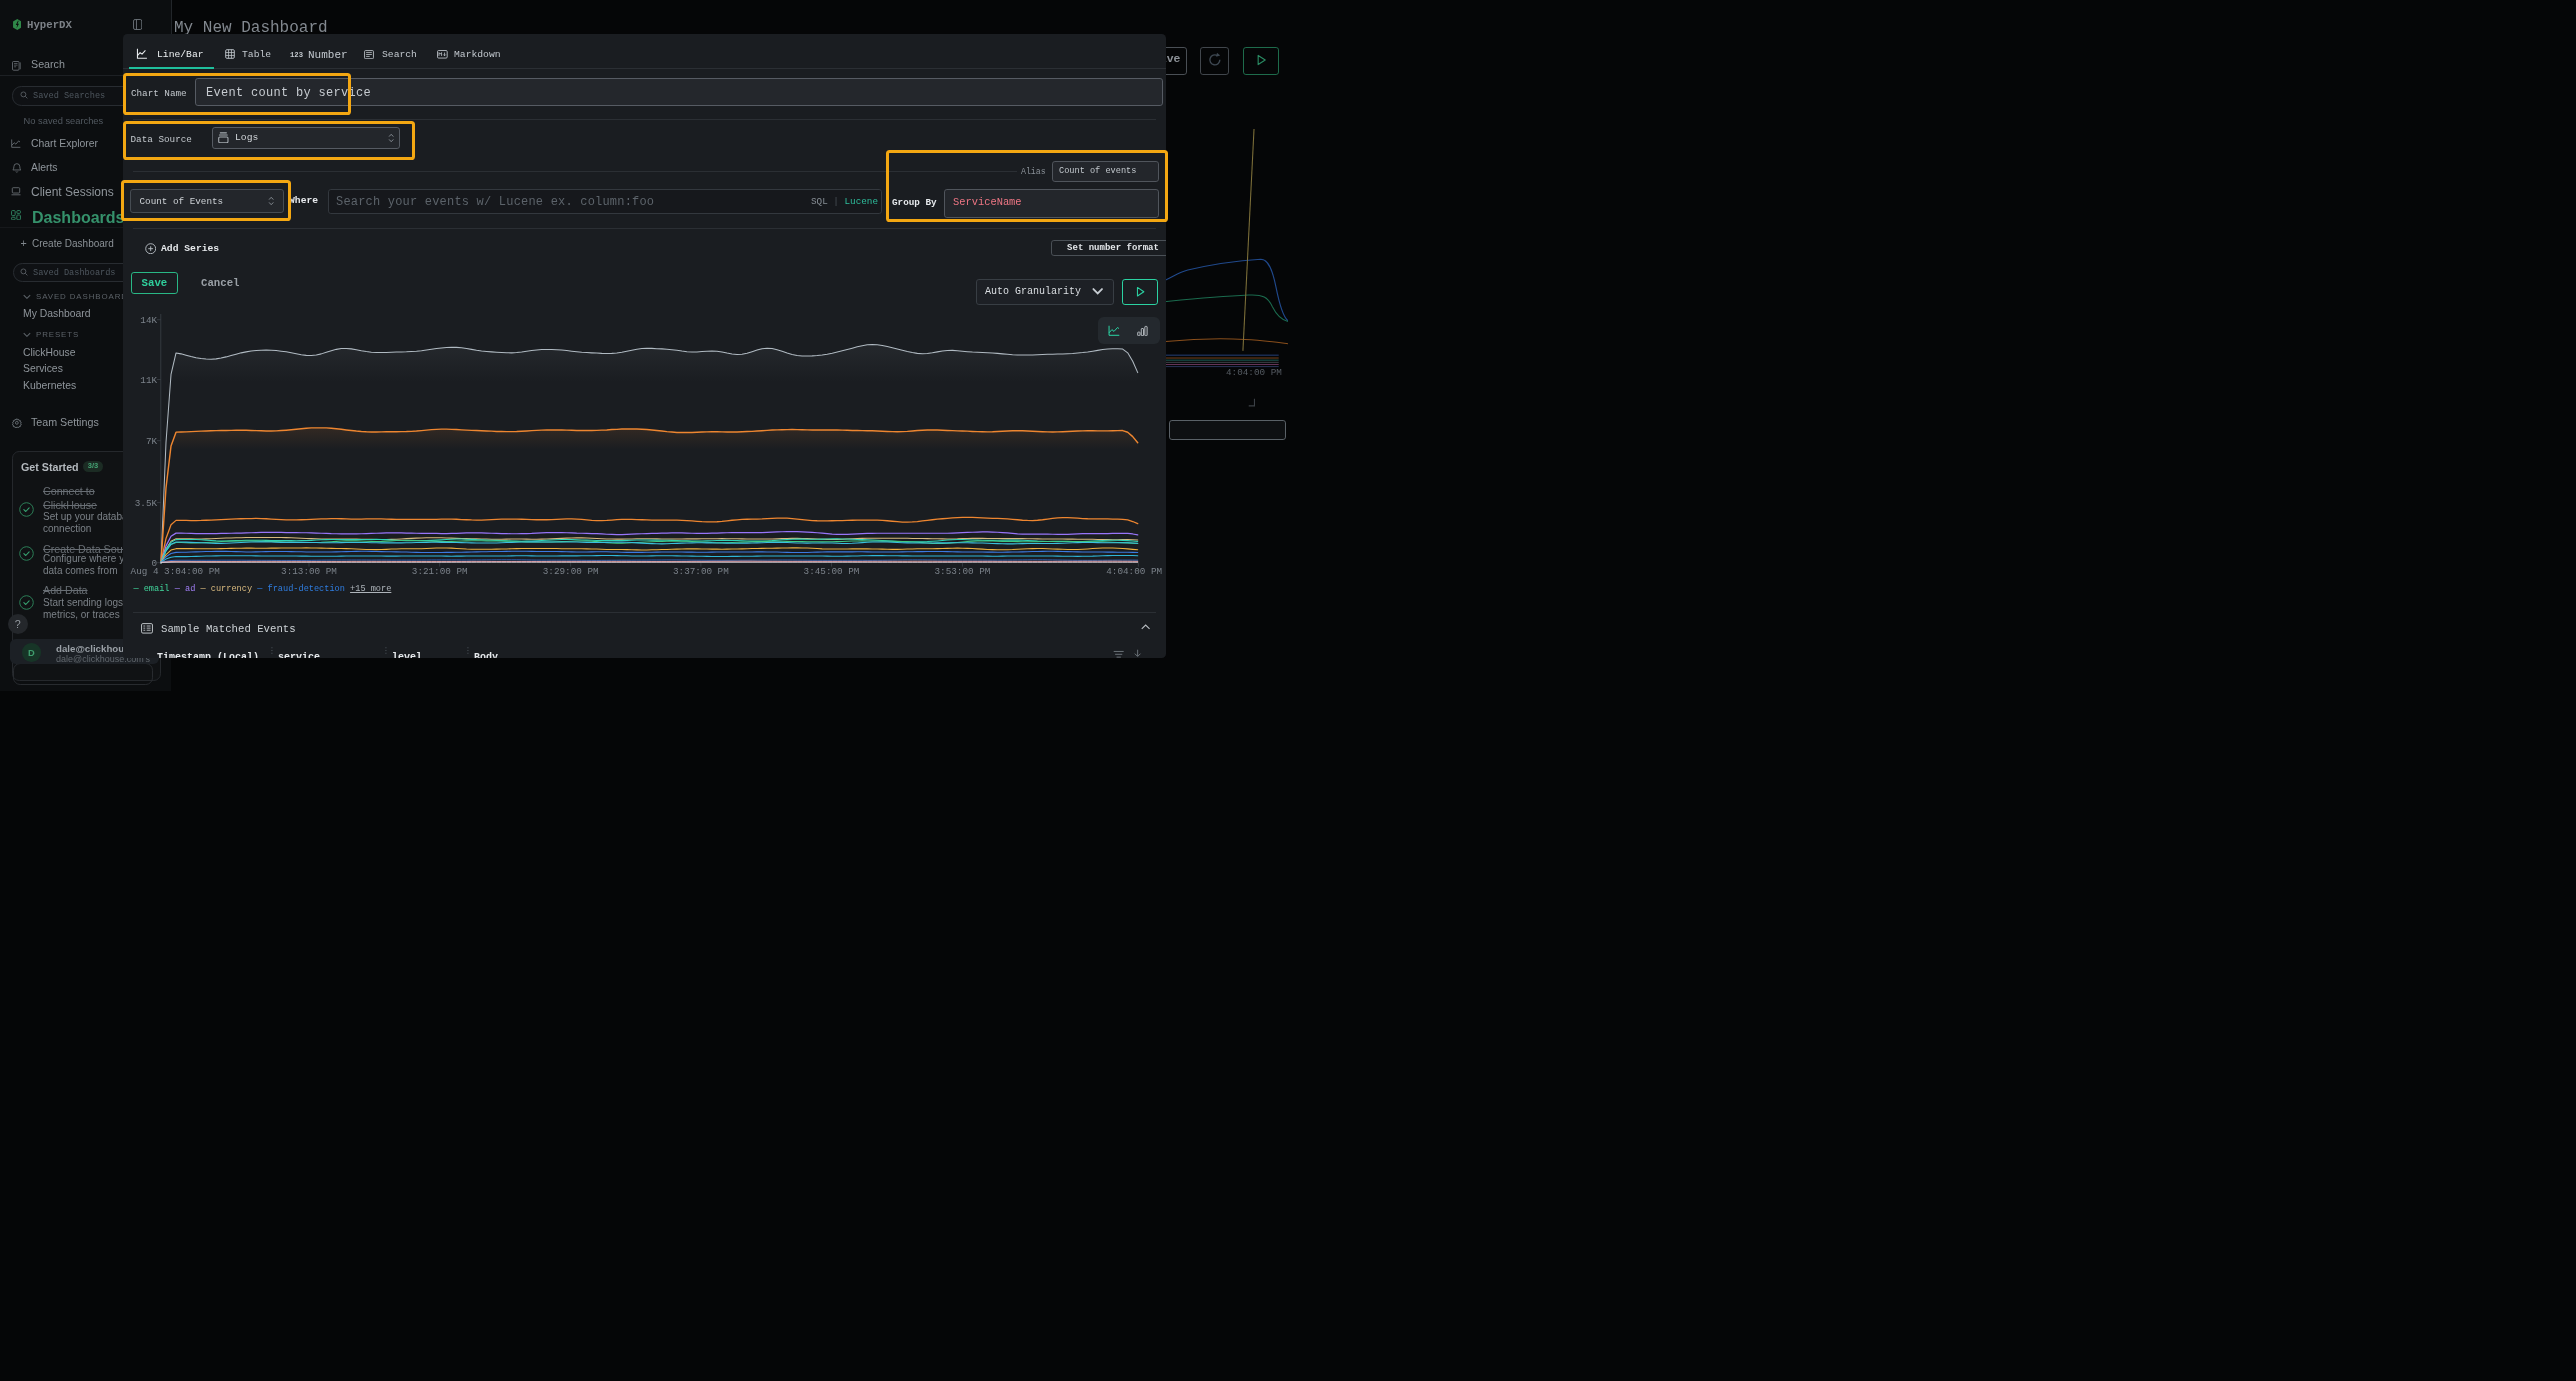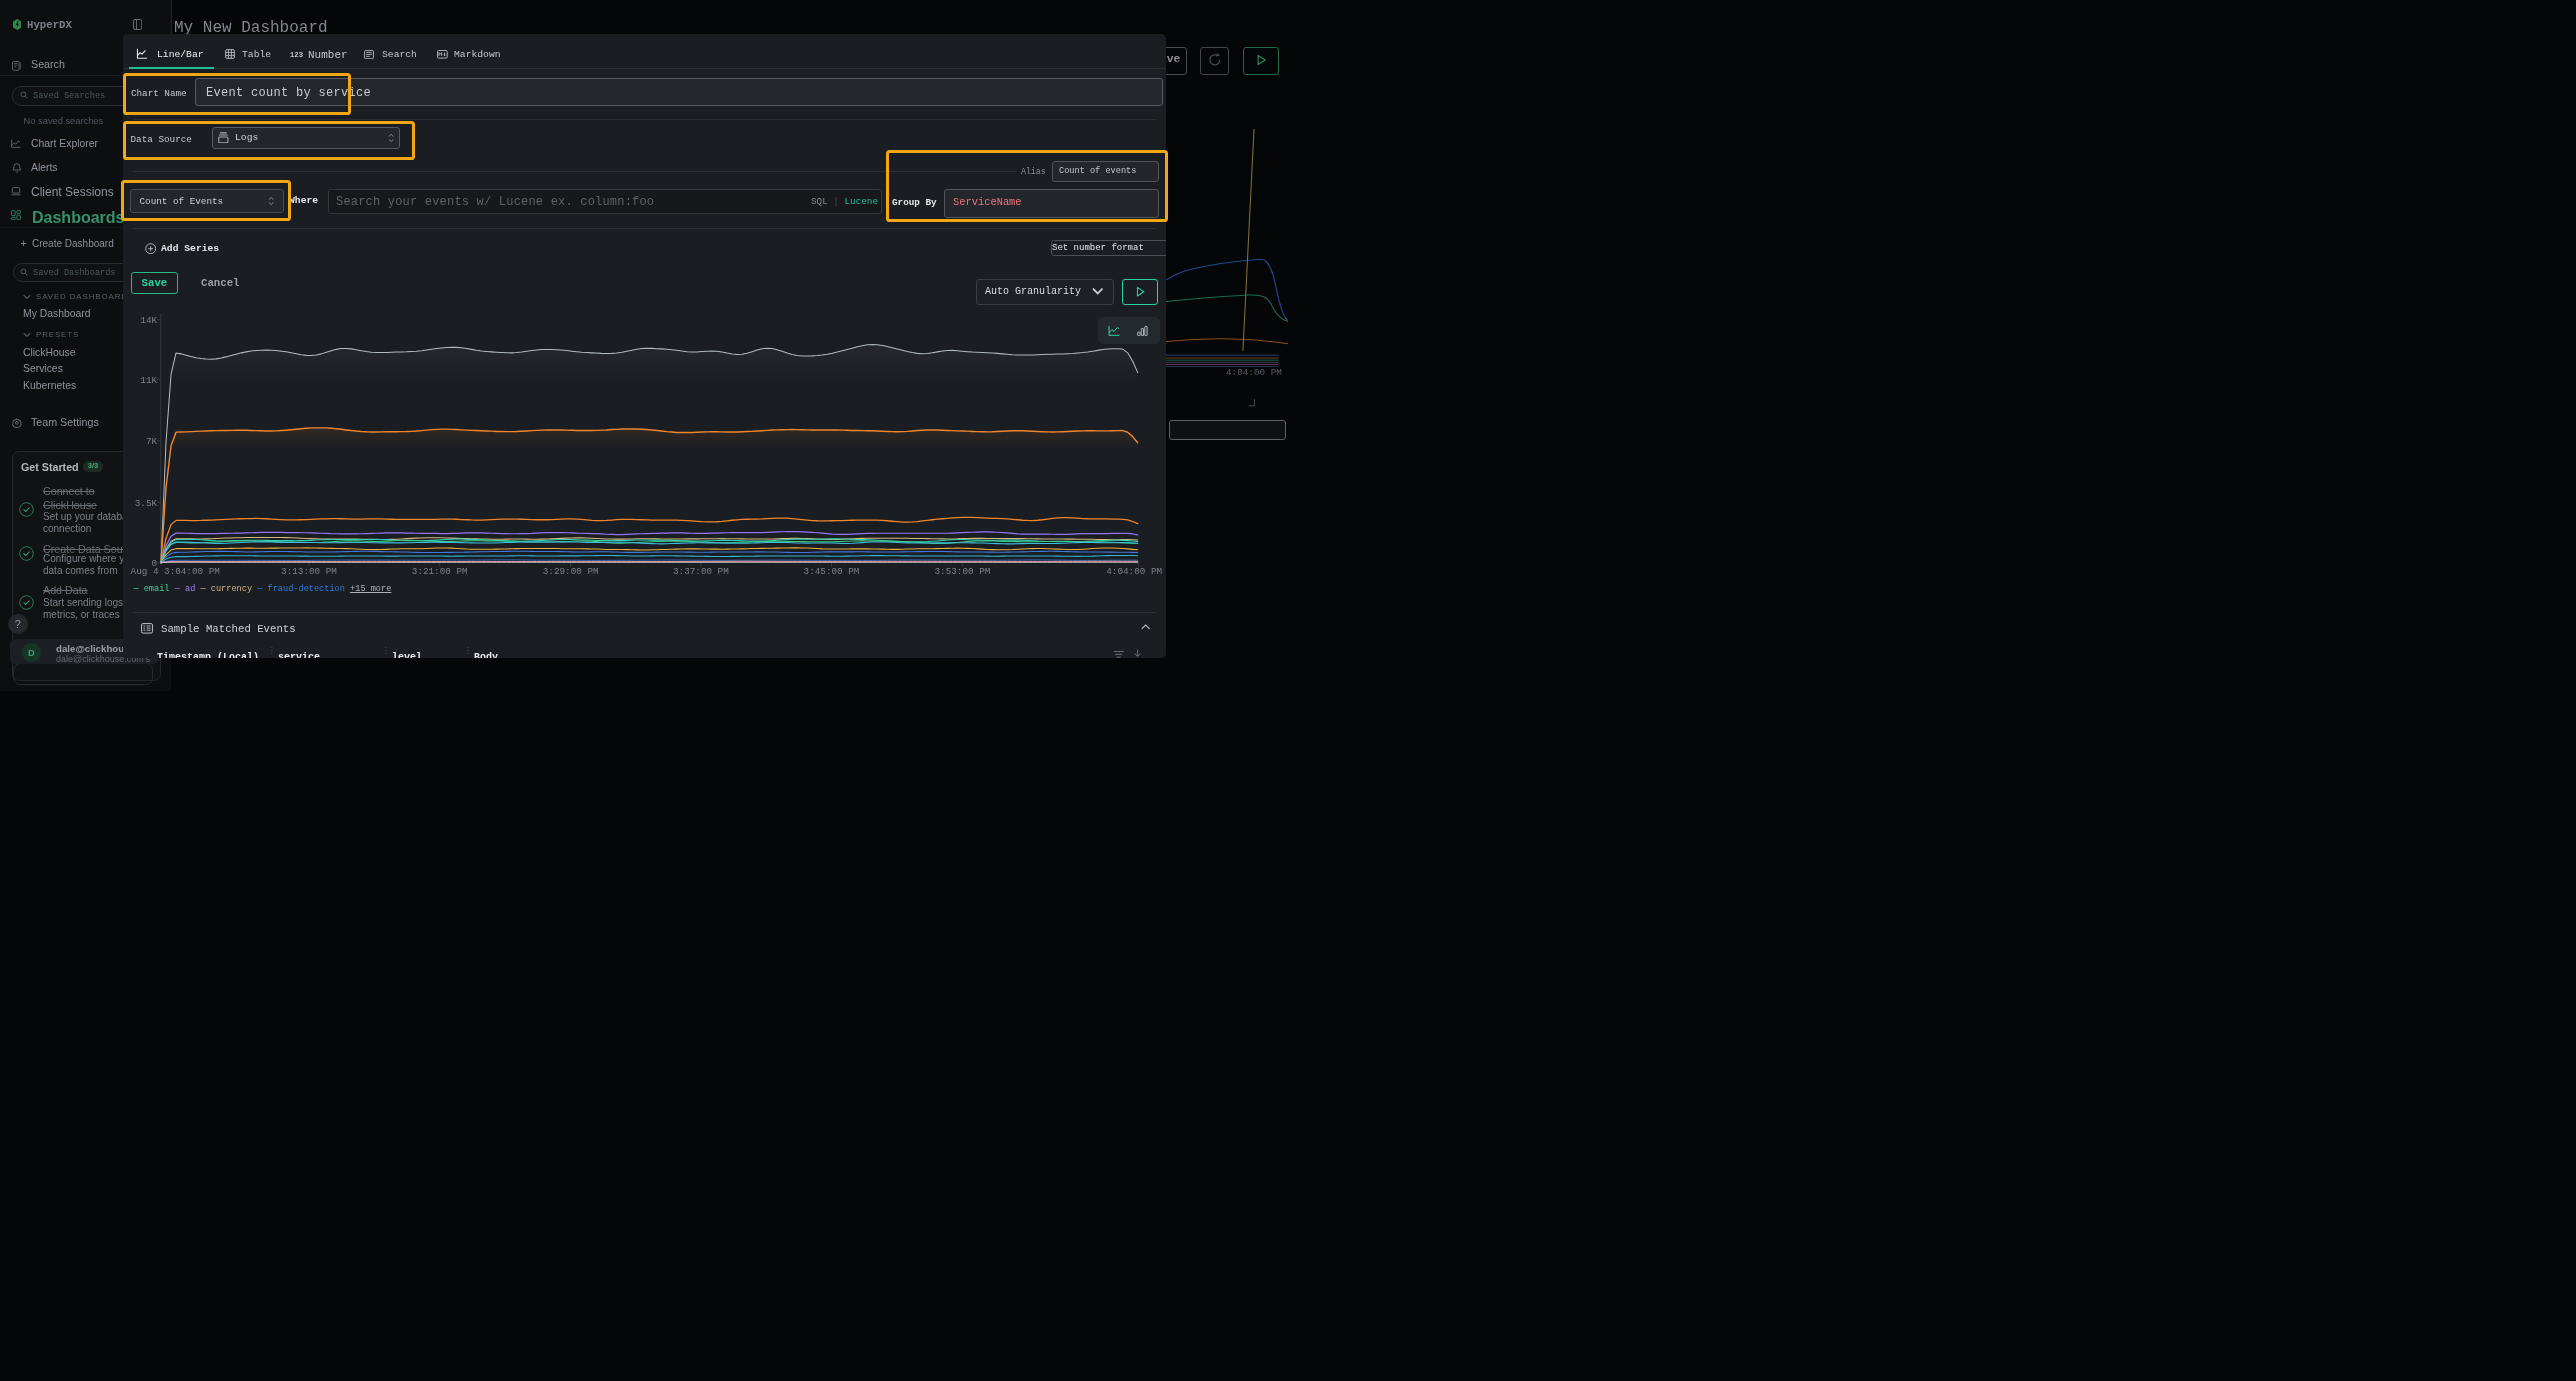--- a/index.html
+++ b/index.html
@@ -255,21 +255,21 @@
     <div class="sel" style="left:821px;top:155px;width:215px;height:29px;border-color:#50555c"></div>
     <div class="abs" style="left:830px;top:162px;font-size:10.4px;color:#ee7684">ServiceName</div>
 
     <div class="divider" style="top:194px"></div>
 
     <svg class="abs" style="left:21.5px;top:209px" width="11.4" height="11.4" viewBox="0 0 16 16">
         <circle cx="8" cy="8" r="7" fill="none" stroke="#b9bfc5" stroke-width="1.3"></circle>
         <path d="M8 4.6 V11.4 M4.6 8 H11.4" stroke="#b9bfc5" stroke-width="1.3"></path>
       </svg>
     <div class="abs boldw" style="left:38px;top:209px;font-size:9.7px">Add Series</div>
-    <div class="abs" style="left:928px;top:206px;width:124px;height:16px;border:0.7px solid #4a5056;border-radius:2.9px;text-align:left;line-height:15px;font-size:9px;font-weight:normal;color:#e4e7ea">Set number format</div>
+    <div class="abs" style="left:928px;top:206px;width:124px;height:16px;border:0.7px solid #4a5056;border-radius:2.9px;text-align:center;line-height:15px;font-size:9px;font-weight:bold;color:#e4e7ea">Set number format</div>
 
     <div class="abs" style="left:7.9px;top:238px;width:47px;height:22px;border:0.7px solid #29b886;border-radius:2.9px;text-align:center;line-height:21px;font-size:10.7px;font-weight:bold;color:#2fcf9c">Save</div>
     <div class="abs" style="left:78px;top:243px;font-size:10.7px;font-weight:bold;color:#9aa0a6">Cancel</div>
 
     <div class="abs" style="left:853px;top:245px;width:138px;height:26px;border:0.7px solid #383e44;border-radius:2.9px;background:#1d2025"></div>
     <div class="abs" style="left:862px;top:252px;font-size:10px;color:#dbdfe3">Auto Granularity</div>
     <svg class="abs" style="left:969px;top:254px" width="11.4" height="7.2" viewBox="0 0 16 10">
         <path d="M2 1.5 L8 7.5 L14 1.5" fill="none" stroke="#c6ccd2" stroke-width="2.6" stroke-linecap="round"></path>
       </svg>
     <div class="abs" style="left:999px;top:245px;width:36px;height:26px;border:1.1px solid #2bd2a2;border-radius:2.9px"></div>

